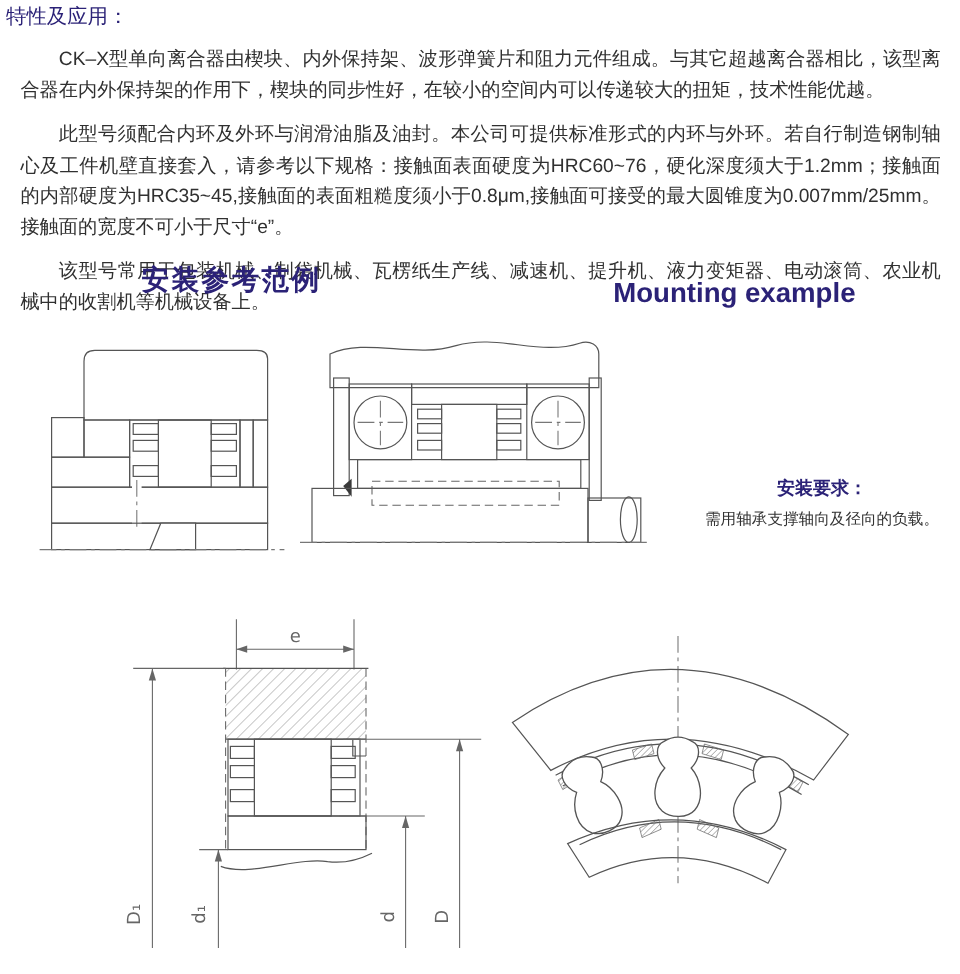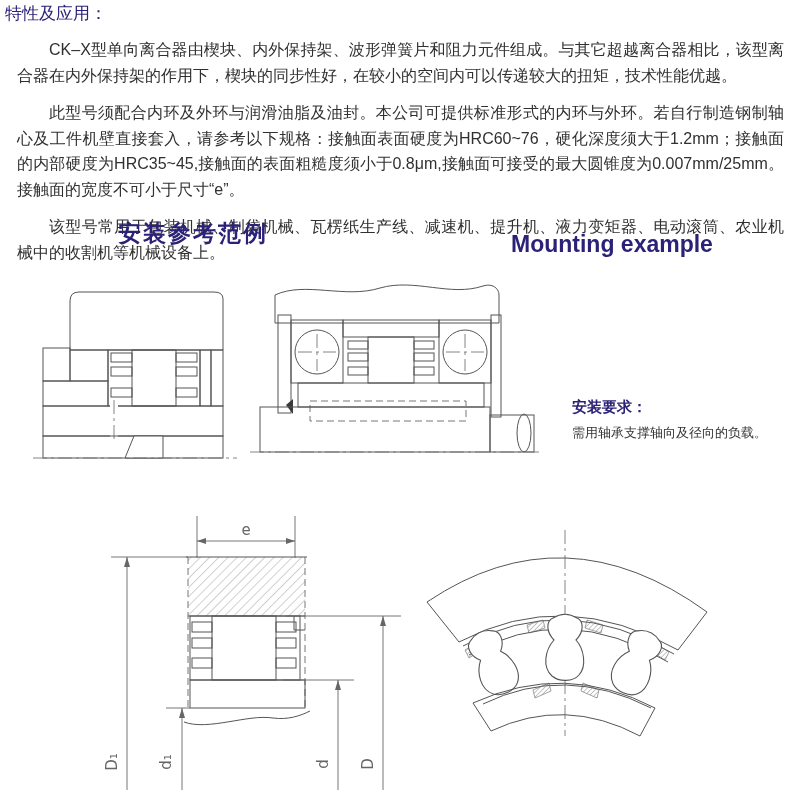--- a/index.html
+++ b/index.html
@@ -8,21 +8,21 @@
   
   .features{position:absolute;left:5px;top:2px;width:791px;}
   .features h1{margin:0 0 3px 0;font-size:17px;font-weight:normal;color:#2b2277;}
   .features p{margin:12px;font-size:16px;line-height:25.5px;text-align:justify;
               text-indent:2em;color:#303030;}
   
   .sec-h{position:absolute;margin:0;font-weight:bold;color:#2b2277;font-size:23px;}
   .sec-zh{left:118px;top:218px;letter-spacing:2px;}
   .sec-en{left:487px;top:231px;margin-left:24px;}
   
-  .req{position:absolute;left:572px;top:398px;width:226px;}
+  .req{position:absolute;left:572px;top:398px;width:226px;text-align:center;}
   .req-h{font-size:15px;font-weight:bold;color:#2b2277;margin-bottom:7px;}
   .req-t{font-size:13px;color:#333;}
   
   .draw{position:absolute;}
   .d1{left:30px;top:278px;width:220px;height:190px;}
   .d2{left:250px;top:275px;width:290px;height:190px;}
   .d3{left:98px;top:512px;width:305px;height:290px;}
   .d4{left:415px;top:528px;width:330px;height:260px;}
   .draw svg{display:block;width:100%;height:100%;}
   .ln{stroke:#555;stroke-width:1;fill:none;}

